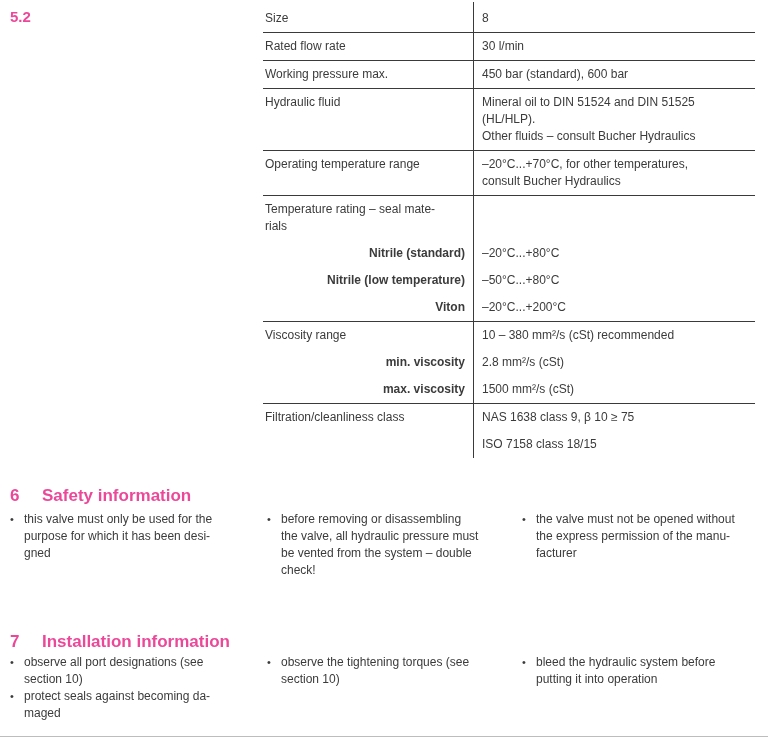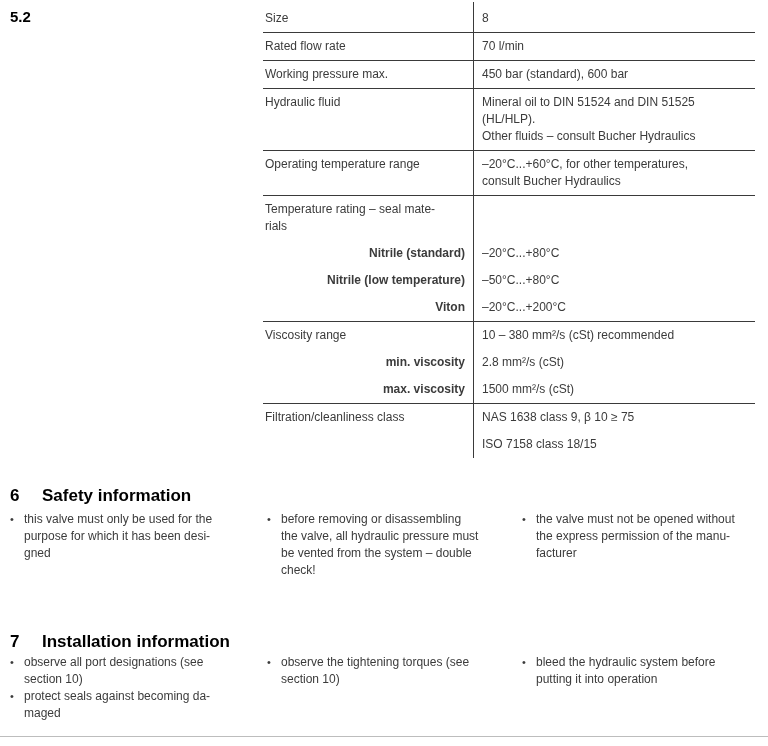--- a/index.html
+++ b/index.html
@@ -1,20 +1,20 @@
 <!DOCTYPE html>
 <html><head>
 <meta charset="utf-8">
 <style>
   html,body{margin:0;padding:0;background:#ffffff;}
   body{font-family:"Liberation Sans","DejaVu Sans",sans-serif;color:#3b3b3b;}
   .page{position:relative;width:768px;height:746px;background:#ffffff;overflow:hidden;}
 
   
-  .heading{position:absolute;display:flex;font-weight:bold;color:#000000;white-space:nowrap;}
+  .heading{position:absolute;display:flex;font-weight:bold;color:#ec4899;white-space:nowrap;}
   .h52{left:10px;top:8px;font-size:15px;}
   .h52 .hnum{width:32px;flex:none;}
   .h6{left:10px;top:486px;font-size:17px;}
   .h7{left:10px;top:632px;font-size:17px;}
   .h6 .hnum,.h7 .hnum{width:32px;flex:none;}
 
   
   .spec-table{position:absolute;left:263px;top:2px;width:492px;font-size:12px;line-height:17px;}
   .vdivider{position:absolute;left:210px;top:0;bottom:0;width:1px;background:#3a3a3a;}
   .trow{display:flex;padding:5px 0;}
@@ -46,38 +46,38 @@
   <div class="spec-table">
     <div class="vdivider"></div>
 
     <div class="trow first hline">
       <div class="tlabel">Size</div>
       <div class="tvalue">8</div>
     </div>
 
     <div class="trow hline">
       <div class="tlabel">Rated flow rate</div>
-      <div class="tvalue">70 l/min</div>
+      <div class="tvalue">30 l/min</div>
     </div>
 
     <div class="trow hline">
       <div class="tlabel">Working pressure max.</div>
       <div class="tvalue">450 bar (standard), 600 bar</div>
     </div>
 
     <div class="trow hline">
       <div class="tlabel">Hydraulic fluid</div>
       <div class="tvalue">Mineral oil to DIN 51524 and DIN 51525
 (HL/HLP).
 Other fluids – consult Bucher Hydraulics</div>
     </div>
 
     <div class="trow hline">
       <div class="tlabel">Operating temperature range</div>
-      <div class="tvalue">–20°C...+60°C, for other temperatures,
+      <div class="tvalue">–20°C...+70°C, for other temperatures,
 consult Bucher Hydraulics</div>
     </div>
 
     <div class="trow">
       <div class="tlabel">Temperature rating – seal mate-
 rials</div>
       <div class="tvalue"></div>
     </div>
 
     <div class="trow">

